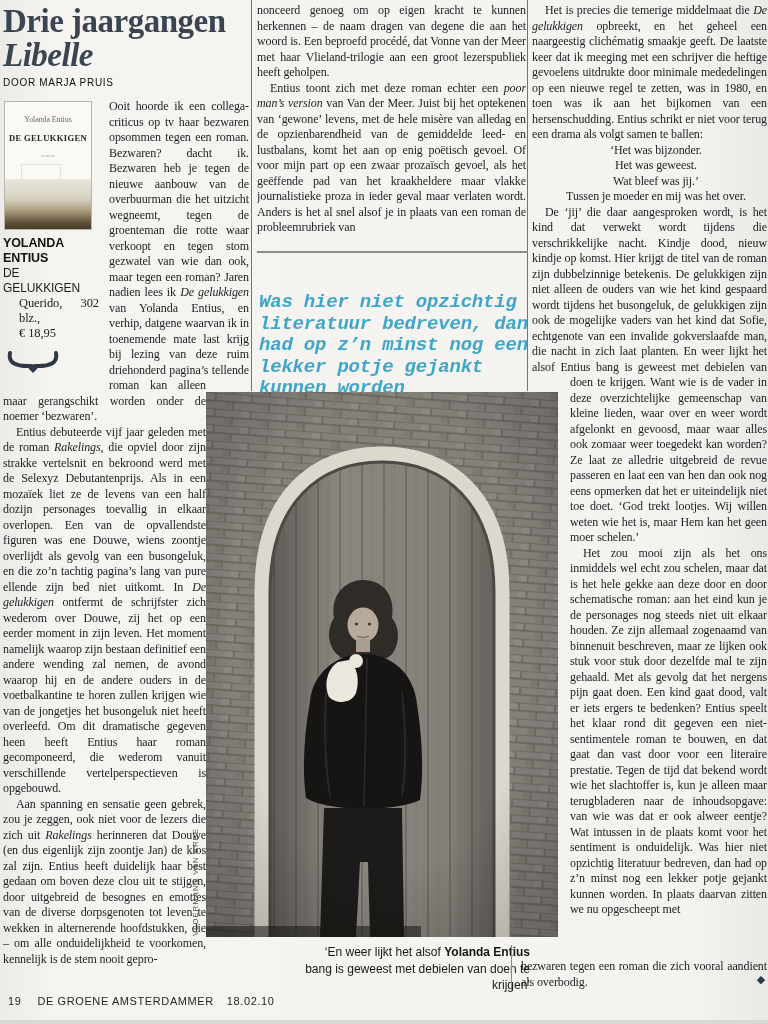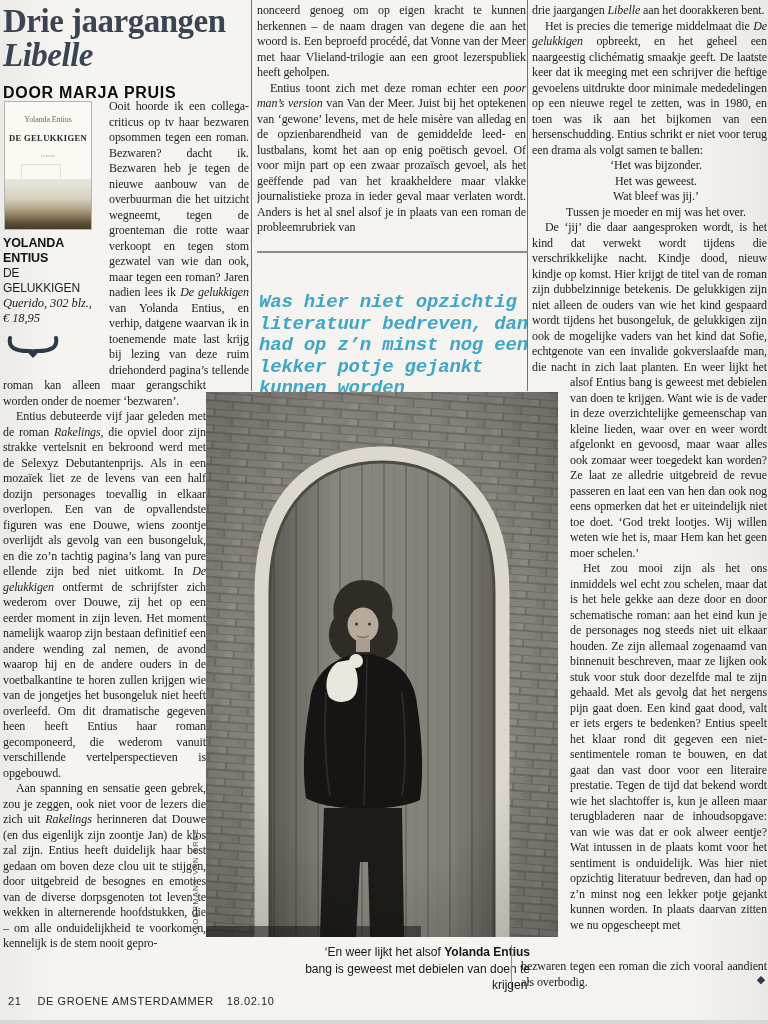--- a/index.html
+++ b/index.html
@@ -4,22 +4,22 @@
 <style>
   html,body{margin:0;padding:0;background:#d8d8d6;}
   .page{position:relative;width:768px;height:1020px;overflow:hidden;
         background:linear-gradient(90deg,#ecebe8,#f5f4f1 7%,#f4f3f0 90%,#eae9e6);
         font-family:"Liberation Serif",serif;color:#1e1d20;}
   
   .header{position:absolute;left:3px;top:4px;width:248px;}
   .title{font-family:"Liberation Serif",serif;font-weight:700;color:#3b4551;
          font-size:33px;line-height:34px;letter-spacing:-0.5px;}
   .title .t2{font-style:italic;font-weight:700;}
-  .byline{margin-top:12px;font-family:"Liberation Sans",sans-serif;font-weight:700;
-          font-size:16px;letter-spacing:.7px;color:#0e0e0e;}
+  .byline{margin-top:5px;font-family:"Liberation Sans",sans-serif;font-weight:400;
+          font-size:10px;letter-spacing:.7px;color:#0e0e0e;}
   
   .vrule{position:absolute;width:1px;background:#73726e;}
   #rule-a{left:251px;top:0;height:391px;}
   #rule-b{left:527px;top:0;height:391px;}
   #rule-c{left:511px;top:945px;height:45px;background:#8a8984;}
   
   .bodycol{position:absolute;font-size:12px;line-height:15.5px;text-align:justify;
            letter-spacing:-0.1px;overflow:hidden;}
   .bodycol p{margin:0;}
   .ind{text-indent:13px;}
@@ -42,21 +42,21 @@
   .cover-title{margin-top:3px;text-align:center;font-size:8.5px;font-weight:700;
                letter-spacing:.4px;color:#232321;}
   .cover-sub{margin-top:2px;text-align:center;font-size:4.5px;color:#a9a49a;letter-spacing:.5px;}
   .cover-photo{position:absolute;left:0;bottom:0;width:100%;height:50px;
       background:linear-gradient(180deg,#e9e6dd 0%,#d6d0c0 40%,#a59878 65%,#5d4f38 88%,#473b28 100%);}
   .cover-mark{position:absolute;left:16px;bottom:48px;width:38px;height:15px;
       border:1px solid #d9d5c9;opacity:.7;}
   .book-author{font-family:"Liberation Sans",sans-serif;font-weight:700;font-size:12.5px;
                line-height:15px;color:#121212;}
   .book-title{font-family:"Liberation Sans",sans-serif;font-size:12px;line-height:15px;color:#1c1c1c;}
-  .book-pub,.book-price{font-style:italic;font-size:12.5px;line-height:15px;color:#22211f;}
+  .book-pub,.book-price{font-size:12.5px;line-height:15px;color:#22211f;margin-left:16px;}
   .ornament{margin:8px 0 0 2px;display:block;}
   
   .hrule{position:absolute;left:257px;top:251px;width:271px;height:2px;background:#8d8c88;}
   .pullquote{position:absolute;left:259px;top:292px;width:272px;
       font-family:Liberation Mono, monospace;font-style:italic;font-weight:600;
       font-size:19px;line-height:21.5px;color:#3fa6c9;letter-spacing:-0.2px;}
   
   .photo{position:absolute;left:206px;top:392px;width:352px;height:545px;}
   .credit{position:absolute;left:191px;top:770px;height:166px;
       writing-mode:vertical-rl;transform:rotate(180deg);
@@ -175,34 +175,33 @@
   </div>
   <div class="credit">VLOERMANS VAN BREE</div>
 
   <div class="caption">
     <span>‘En weer lijkt het alsof </span><span class="seg-b">Yolanda Entius</span><span> bang is geweest met debielen van doen te krijgen’</span>
   </div>
   <div class="vrule" id="rule-c"></div>
 
   <div class="bodycol" id="col3">
     <div class="spacer-l"></div>
-    <p class="para"><span>drie jaargangen </span><span class="seg-i">Libelle</span><span> aan het doorakkeren bent.</span></p>
     <p class="para ind"><span>Het is precies die temerige middelmaat die </span><span class="seg-i">De gelukkigen</span><span> opbreekt, en het geheel een naargeestig clichématig smaakje geeft. De laatste keer dat ik meeging met een schrijver die heftige gevoelens uitdrukte door minimale mededelingen op een nieuwe regel te zetten, was in 1980, en toen was ik aan het bijkomen van een hersenschudding. Entius schrikt er niet voor terug een drama als volgt samen te ballen:</span></p>
     <p class="qline">‘Het was bijzonder.</p>
     <p class="qline">Het was geweest.</p>
     <p class="qline">Wat bleef was jij.’</p>
     <p class="qline">Tussen je moeder en mij was het over.</p>
     <p class="para ind"><span>De ‘jij’ die daar aangesproken wordt, is het kind dat verwekt wordt tijdens die verschrikkelijke nacht. Kindje dood, nieuw kindje op komst. Hier krijgt de titel van de roman zijn dubbelzinnige betekenis. De gelukkigen zijn niet alleen de ouders van wie het kind gespaard wordt tijdens het busongeluk, de gelukkigen zijn ook de mogelijke vaders van het kind dat Sofie, echtgenote van een invalide gokverslaafde man, die nacht in zich laat planten. En weer lijkt het alsof Entius bang is geweest met debielen van doen te krijgen. Want wie is de vader in deze overzichtelijke gemeenschap van kleine lieden, waar over en weer wordt afgelonkt en gevoosd, maar waar alles ook zomaar weer toegedekt kan worden? Ze laat ze alledrie uitgebreid de revue passeren en laat een van hen dan ook nog eens opmerken dat het er uiteindelijk niet toe doet. ‘God trekt lootjes. Wij willen weten wie het is, maar Hem kan het geen moer schelen.’</span></p>
     <p class="para ind"><span>Het zou mooi zijn als het ons inmiddels wel echt zou schelen, maar dat is het hele gekke aan deze door en door schematische roman: aan het eind kun je de personages nog steeds niet uit elkaar houden. Ze zijn allemaal zogenaamd van binnenuit beschreven, maar ze lijken ook stuk voor stuk door dezelfde mal te zijn gehaald. Met als gevolg dat het nergens pijn gaat doen. Een kind gaat dood, valt er iets ergers te bedenken? Entius speelt het klaar rond dit gegeven een niet-sentimentele roman te bouwen, en dat gaat dan vast door voor een literaire prestatie. Tegen de tijd dat bekend wordt wie het slachtoffer is, kun je alleen maar terugbladeren naar de inhoudsopgave: van wie was dat er ook alweer eentje? Wat intussen in de plaats komt voor het sentiment is onduidelijk. Was hier niet opzichtig literatuur bedreven, dan had op z’n minst nog een lekker potje gejankt kunnen worden. In plaats daarvan zitten we nu opgescheept met</span></p>
   </div>
 
   <div id="endblock">
     <p class="para"><span>bezwaren tegen een roman die zich vooral aandient als overbodig.</span></p>
     <span class="diamond">◆</span>
   </div>
 
   <div class="footer">
-    <span class="pn">21</span>
+    <span class="pn">19</span>
     <span class="mag">DE GROENE AMSTERDAMMER</span>
     <span class="date">18.02.10</span>
   </div>
 
 </div>
 
 </body></html>

